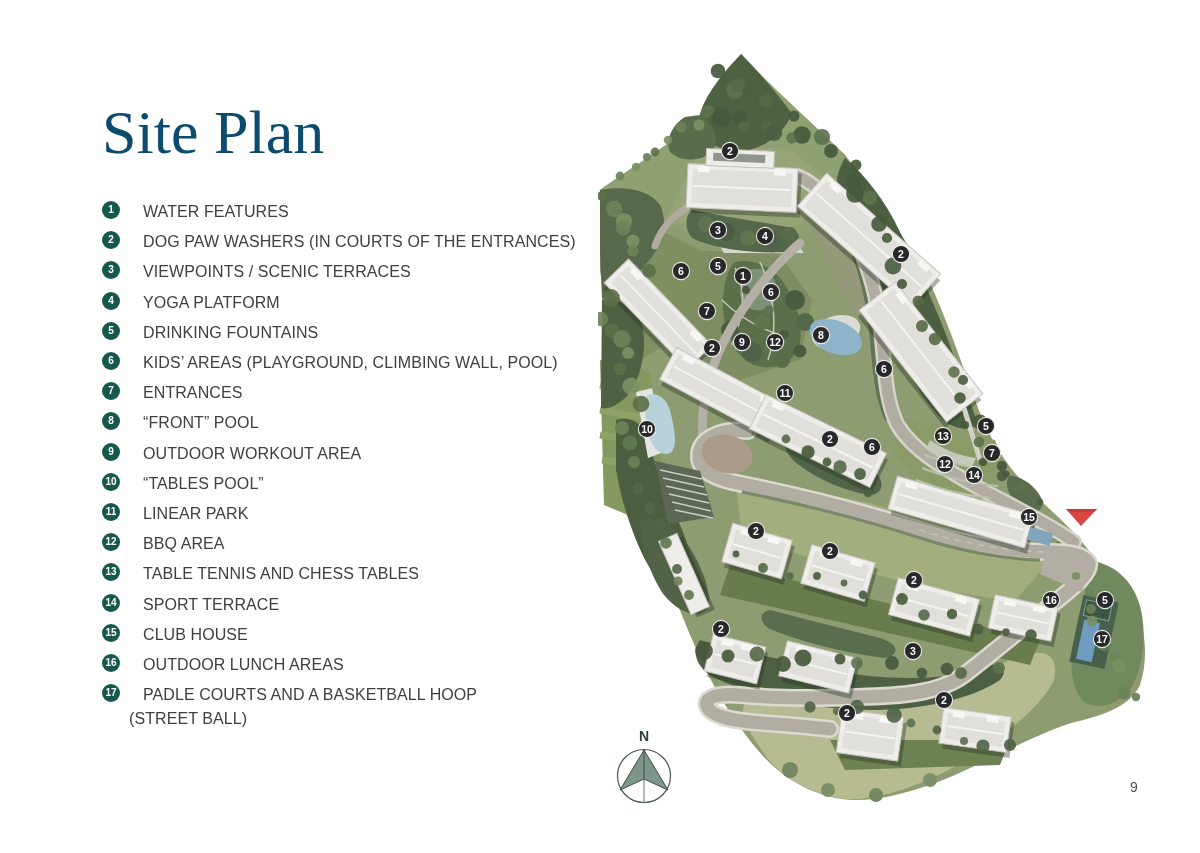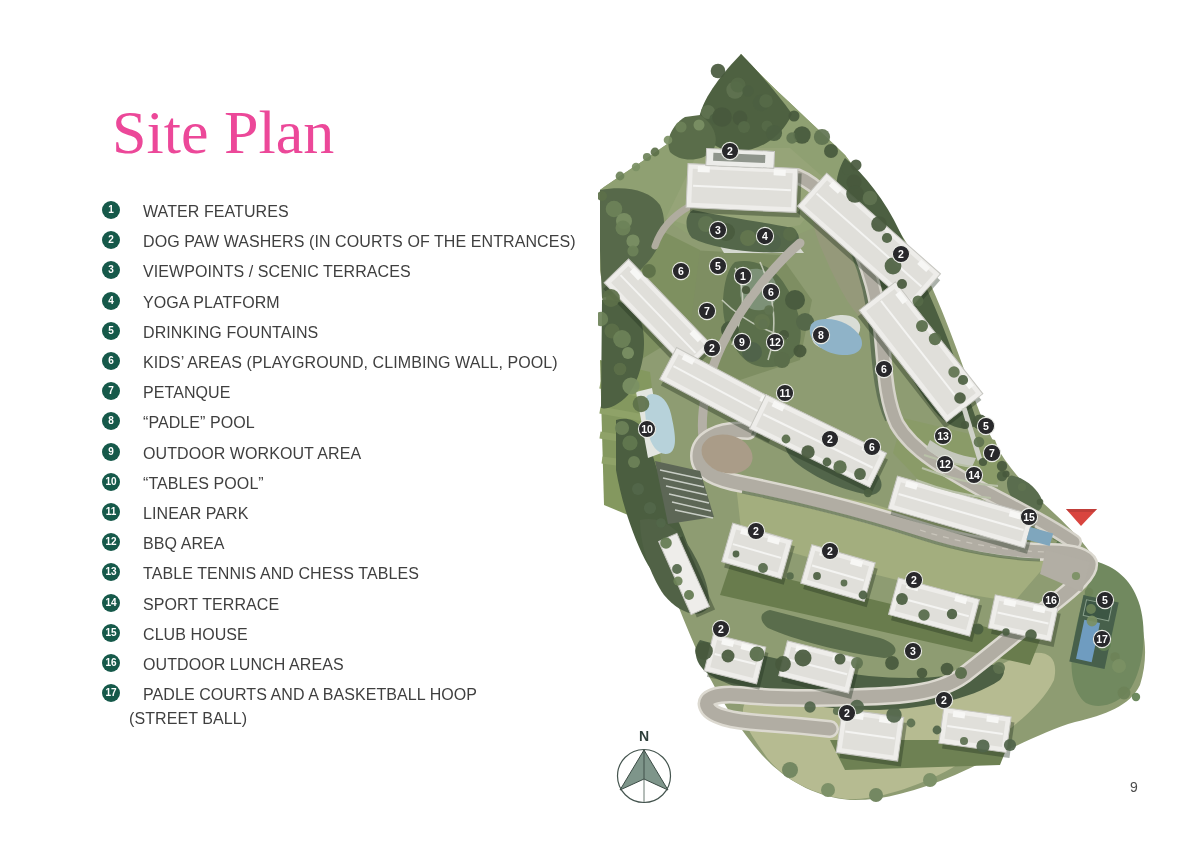--- a/index.html
+++ b/index.html
@@ -1,19 +1,19 @@
 <!DOCTYPE html>
 <html><head>
 <meta charset="utf-8">
 <style>
   html,body{margin:0;padding:0;}
   body{width:1200px;height:853px;background:#ffffff;position:relative;overflow:hidden;
        font-family:"Liberation Sans",sans-serif;}
   .title{position:absolute;left:102px;top:97px;font-family:"Liberation Serif",serif;
-         font-weight:400;font-size:62px;color:#ec4899;margin-left:10px;}
+         font-weight:400;font-size:62px;color:#0c4a6e;}
   .row{position:absolute;left:102px;height:20px;}
   .badge{position:absolute;left:0;top:-1px;width:18px;height:18px;border-radius:50%;
          background:#16594a;color:#fff;font-size:10px;font-weight:bold;
          text-align:center;line-height:18px;}
   .lbl{position:absolute;left:41px;top:1px;font-size:16px;color:#3f3f3f;
        letter-spacing:0.08px;white-space:nowrap;}
   .lbl2{position:absolute;left:129px;font-size:16px;color:#3f3f3f;letter-spacing:0.08px;}
   .pageno{position:absolute;left:1130px;top:779px;font-size:14px;color:#4c4c4c;}
 </style>
 </head>
@@ -46,26 +46,26 @@
     <span class="lbl">DRINKING FOUNTAINS</span>
   </div>
 
 <div class="row" style="top:353px">
     <span class="badge">6</span>
     <span class="lbl">KIDS’ AREAS (PLAYGROUND, CLIMBING WALL, POOL)</span>
   </div>
 
 <div class="row" style="top:383px">
     <span class="badge">7</span>
-    <span class="lbl">PETANQUE</span>
+    <span class="lbl">ENTRANCES</span>
   </div>
 
 <div class="row" style="top:413px">
     <span class="badge">8</span>
-    <span class="lbl">“PADLE” POOL</span>
+    <span class="lbl">“FRONT” POOL</span>
   </div>
 
 <div class="row" style="top:444px">
     <span class="badge">9</span>
     <span class="lbl">OUTDOOR WORKOUT AREA</span>
   </div>
 
 <div class="row" style="top:474px">
     <span class="badge">10</span>
     <span class="lbl">“TABLES POOL”</span>

